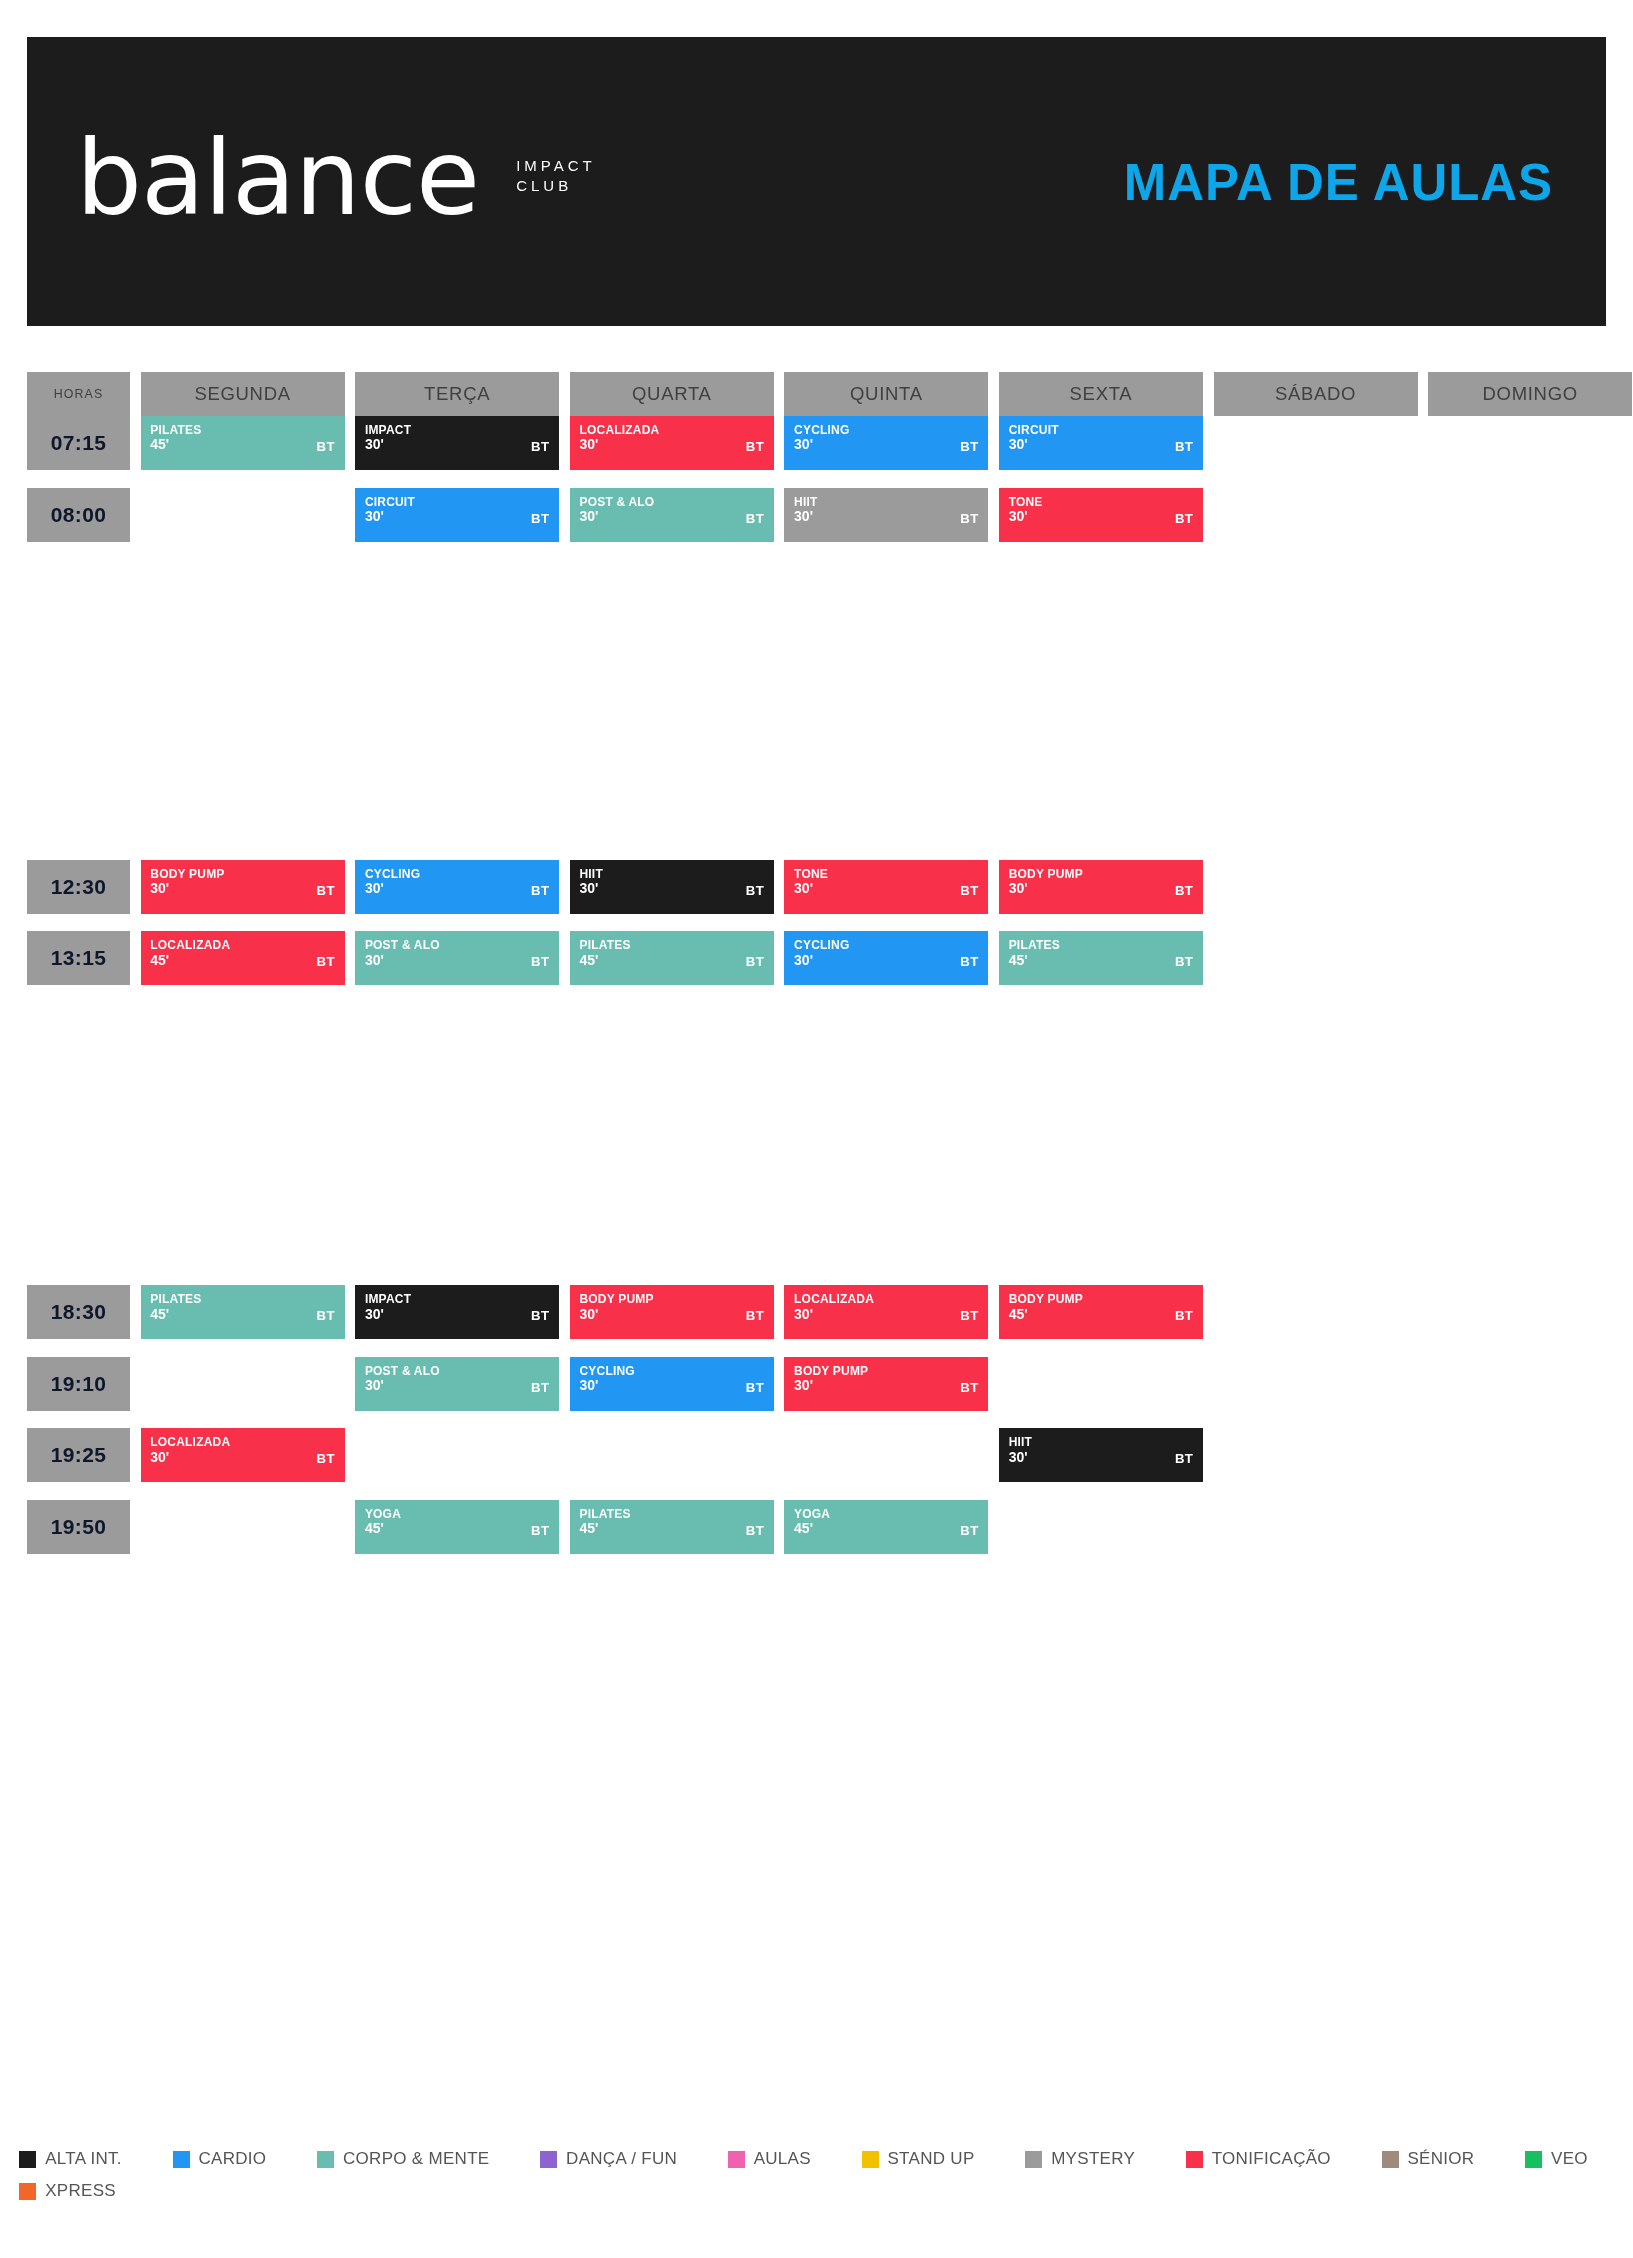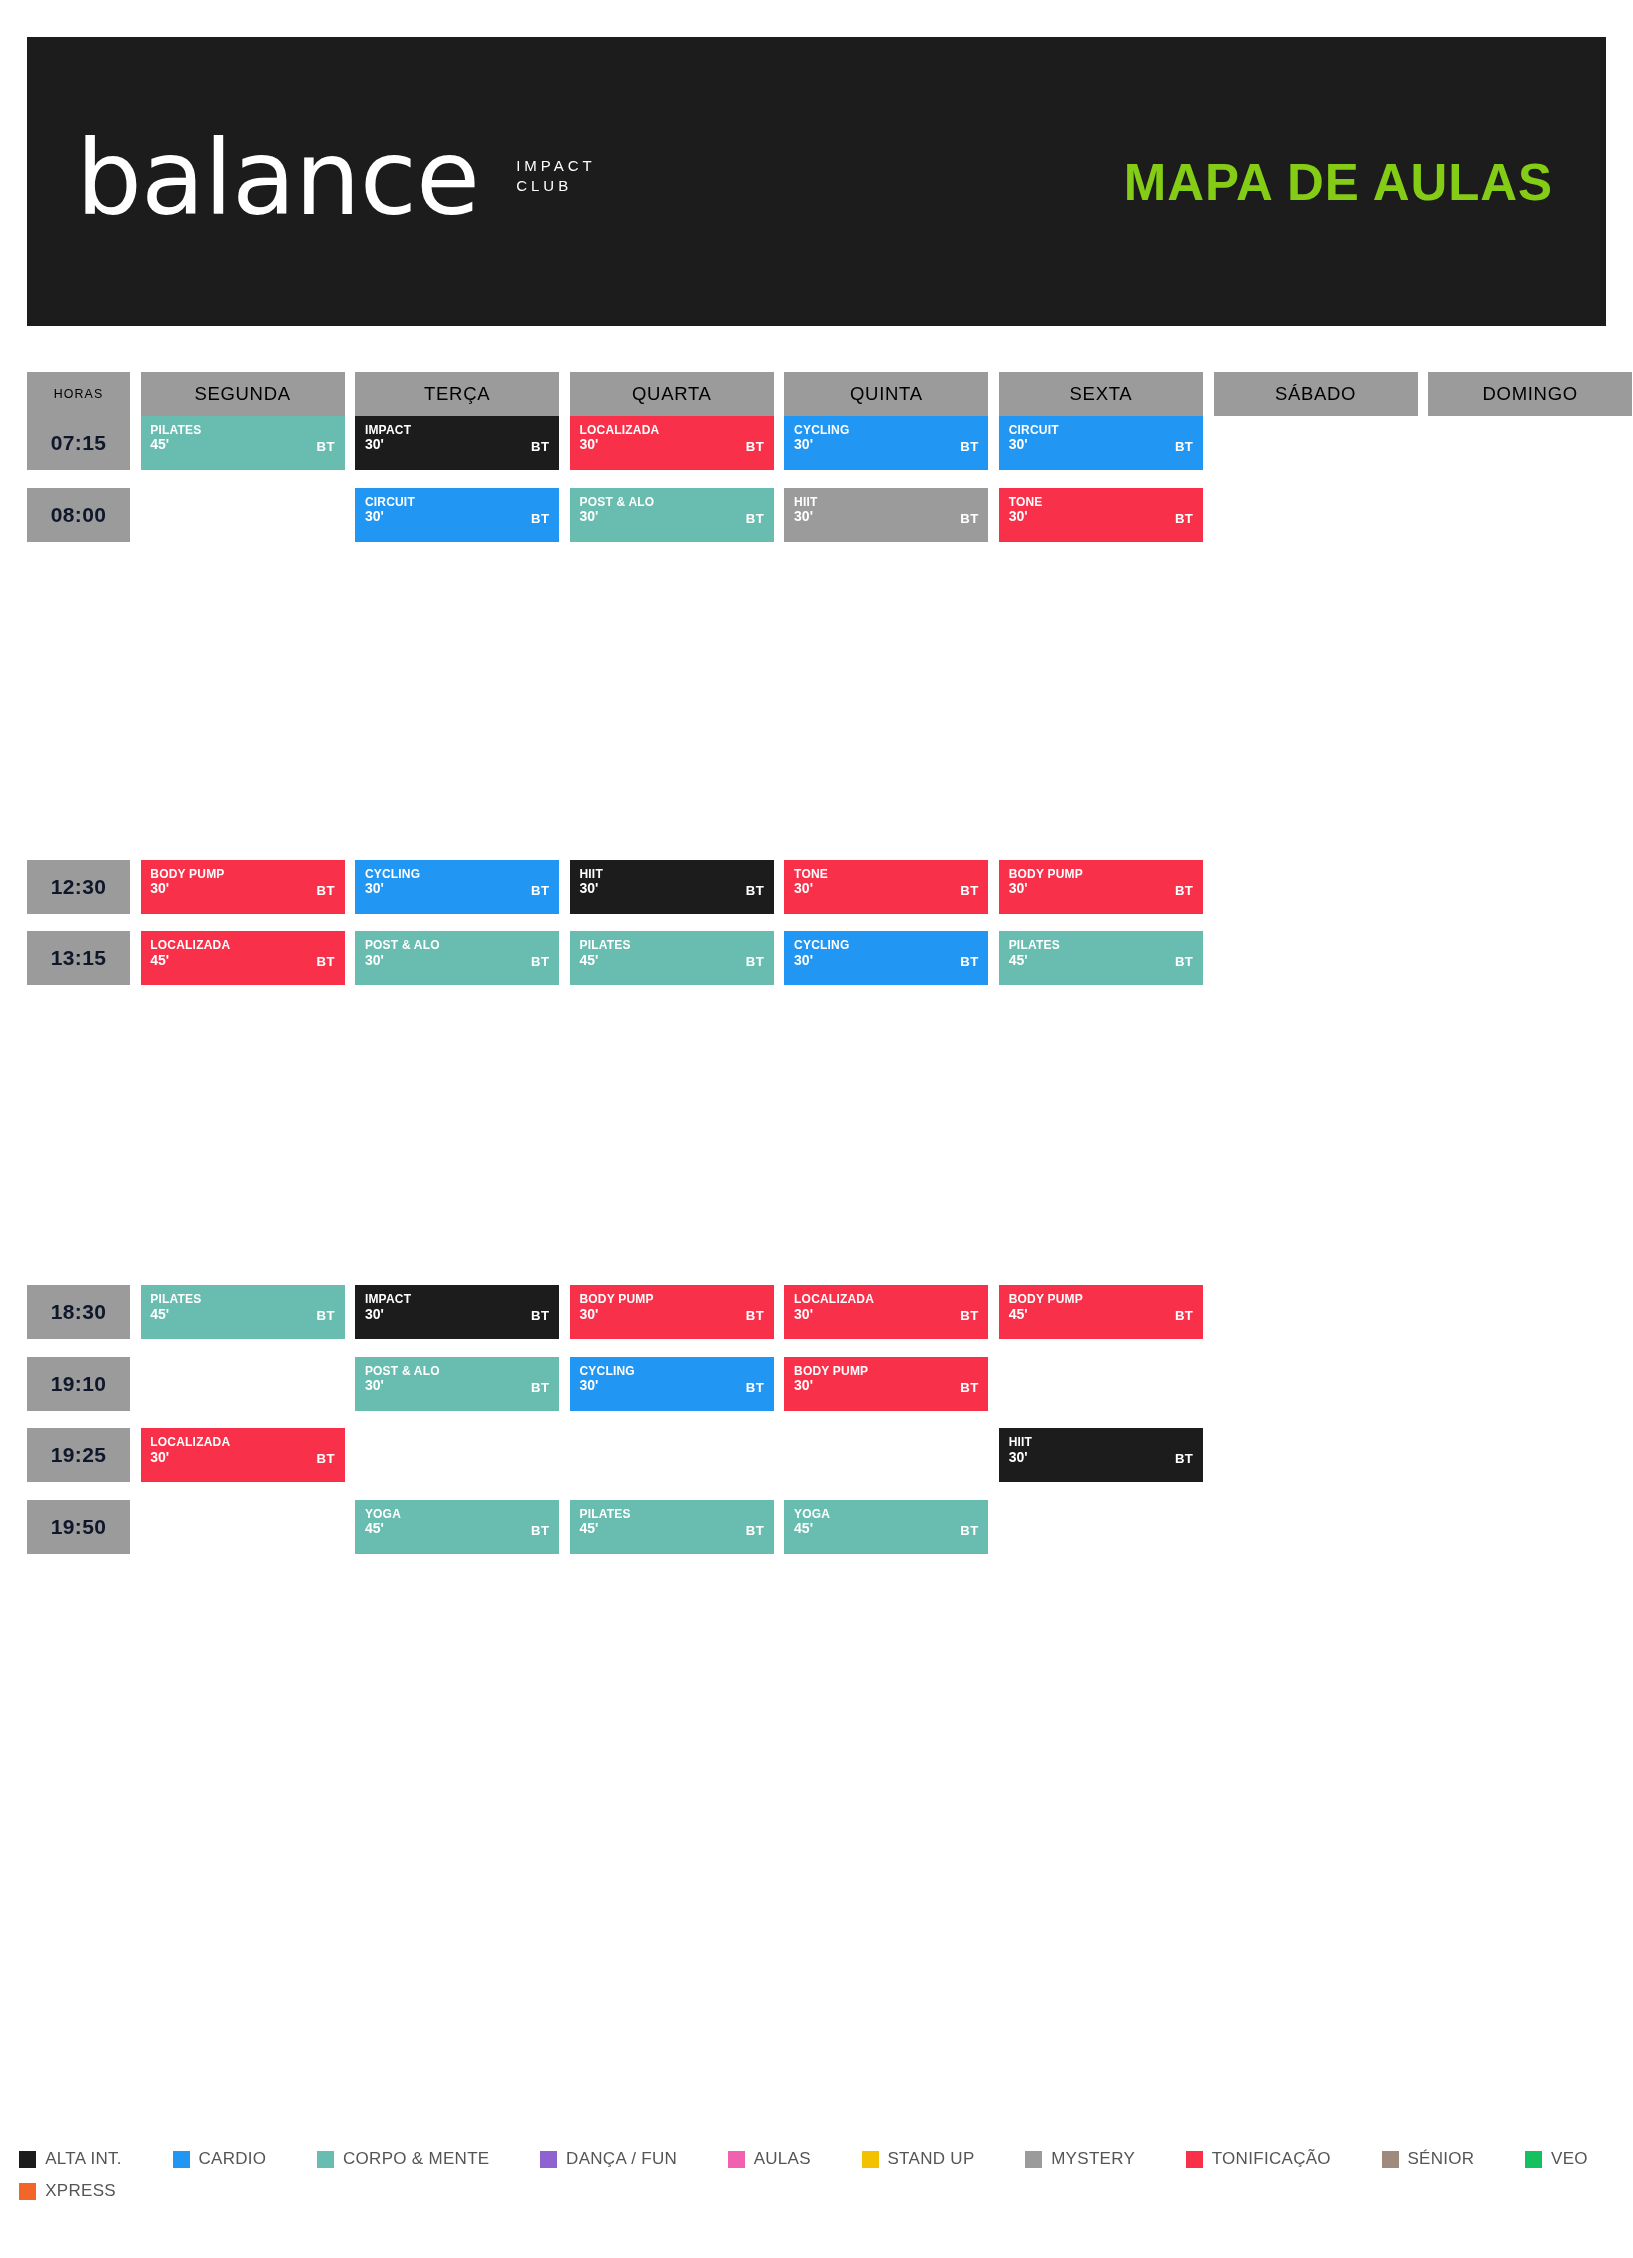--- a/index.html
+++ b/index.html
@@ -39,21 +39,21 @@
     color: #ffffff;
     font-size: 15px;
     letter-spacing: 4px;
     line-height: 1.35;
   }
   .logo-sub div:nth-child(2) { letter-spacing: 4px; }
   .header-title {
     position: absolute;
     right: 53px; top: 50%;
     transform: translateY(-50%);
-    color: #84cc16;
+    color: #0ea5e9;
     font-size: 51px;
     font-weight: bold;
     letter-spacing: 0.9px;
     font-family: "Liberation Sans", sans-serif;
   }
 
   
   .grid {
     position: absolute;
     left: 27px; top: 362px;
@@ -70,21 +70,21 @@
   }
   .cell-day {
     width: 204px;
     flex: 0 0 204px;
     margin-right: 10.6px;
   }
   .cell-day:last-child { margin-right: 0; }
 
   .hdr {
     background: #9b9b9b;
-    color: #000000;
+    color: #404040;
     height: 44px;
     display: flex; align-items: center; justify-content: center;
     font-size: 18.5px;
     letter-spacing: 0.7px;
   }
   .hdr.small { font-size: 12.4px; letter-spacing: 1.1px; }
 
   .time-pill {
     background: #9b9b9b;
     color: #0f172a;

